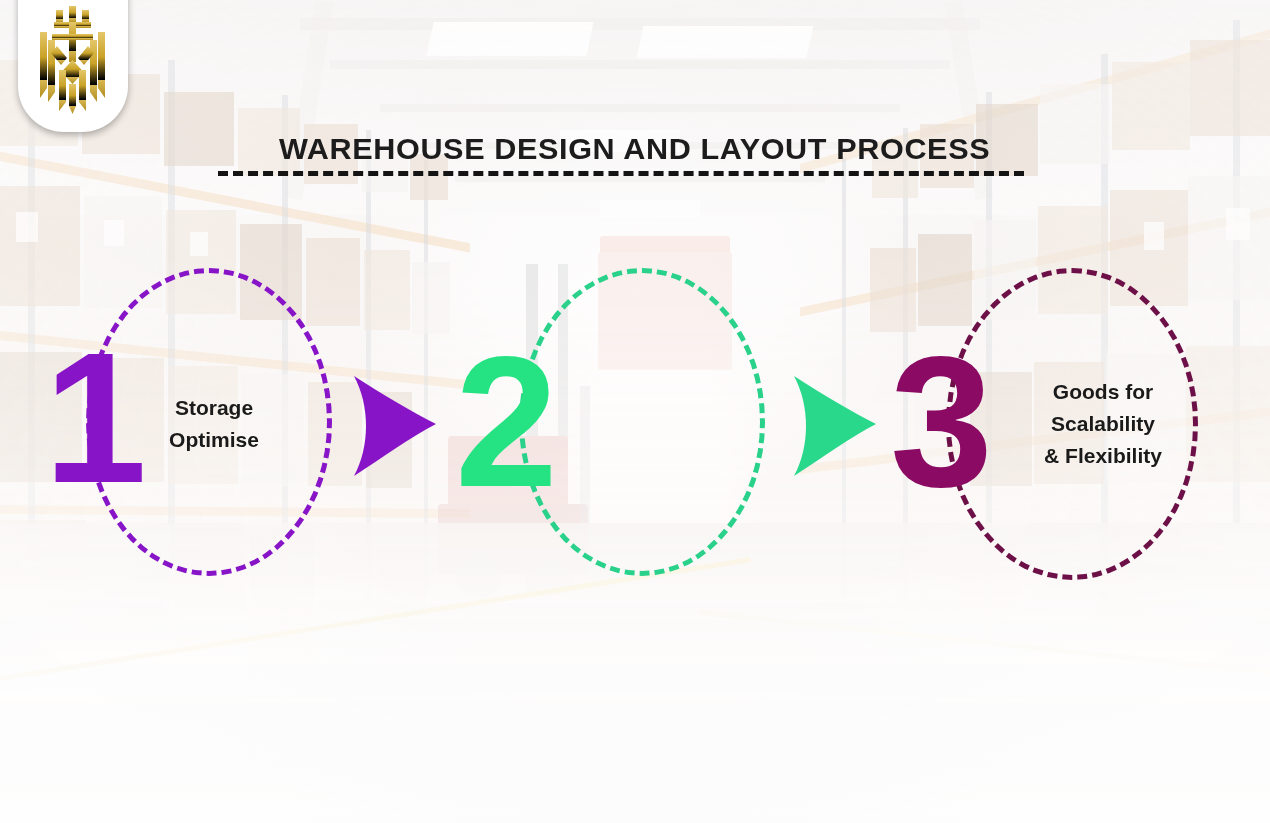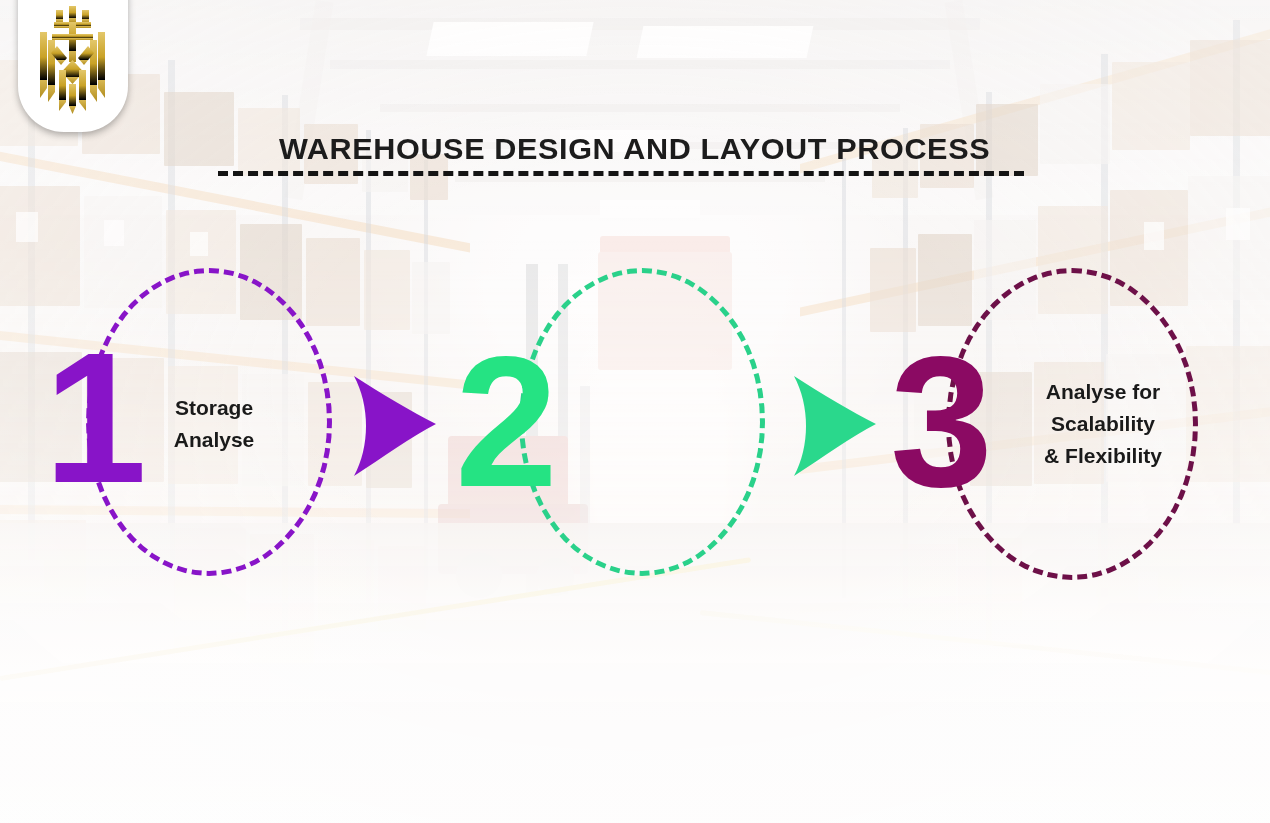--- a/index.html
+++ b/index.html
@@ -289,40 +289,40 @@
     <div class="title">WAREHOUSE DESIGN AND LAYOUT PROCESS</div>
   </div>
   <div class="title-rule"></div>
 
   <div class="steps">
 
     <div class="circle" style="left:86px;top:268px;width:246px;height:308px;border-color:#8814c8;"></div>
     <div class="num" style="left:44px;top:326px;font-size:185px;color:#8814c8;">1</div>
     <div class="step-label" style="left:140px;top:392px;width:148px;">
       <span>Storage</span><br>
-      <span>Analyse</span>
+      <span>Optimise</span>
     </div>
 
     <div class="arrow" style="left:348px;top:372px;width:94px;height:108px;">
       <svg width="94" height="108" viewBox="0 0 94 108">
         <path d="M6 4 C 22 34, 22 74, 6 104 C 34 86, 64 64, 88 52 C 64 40, 34 22, 6 4 Z" fill="#8814c8"></path>
       </svg>
     </div>
 
     <div class="circle" style="left:519px;top:268px;width:246px;height:308px;border-color:#2ad18a;"></div>
     <div class="num" style="left:455px;top:330px;font-size:185px;color:#25e383;">2</div>
 
     <div class="arrow" style="left:788px;top:372px;width:94px;height:108px;">
       <svg width="94" height="108" viewBox="0 0 94 108">
         <path d="M6 4 C 22 34, 22 74, 6 104 C 34 86, 64 64, 88 52 C 64 40, 34 22, 6 4 Z" fill="#2ad88c"></path>
       </svg>
     </div>
 
     <div class="circle" style="left:946px;top:268px;width:252px;height:312px;border-color:#6d1048;"></div>
     <div class="num" style="left:890px;top:330px;font-size:185px;color:#8b0a63;">3</div>
     <div class="step-label" style="left:1008px;top:376px;width:190px;">
-      <span>Analyse for</span><br>
+      <span>Goods for</span><br>
       <span>Scalability</span><br>
       <span>&amp; Flexibility</span>
     </div>
 
   </div>
 </div>
 
 </body></html>

